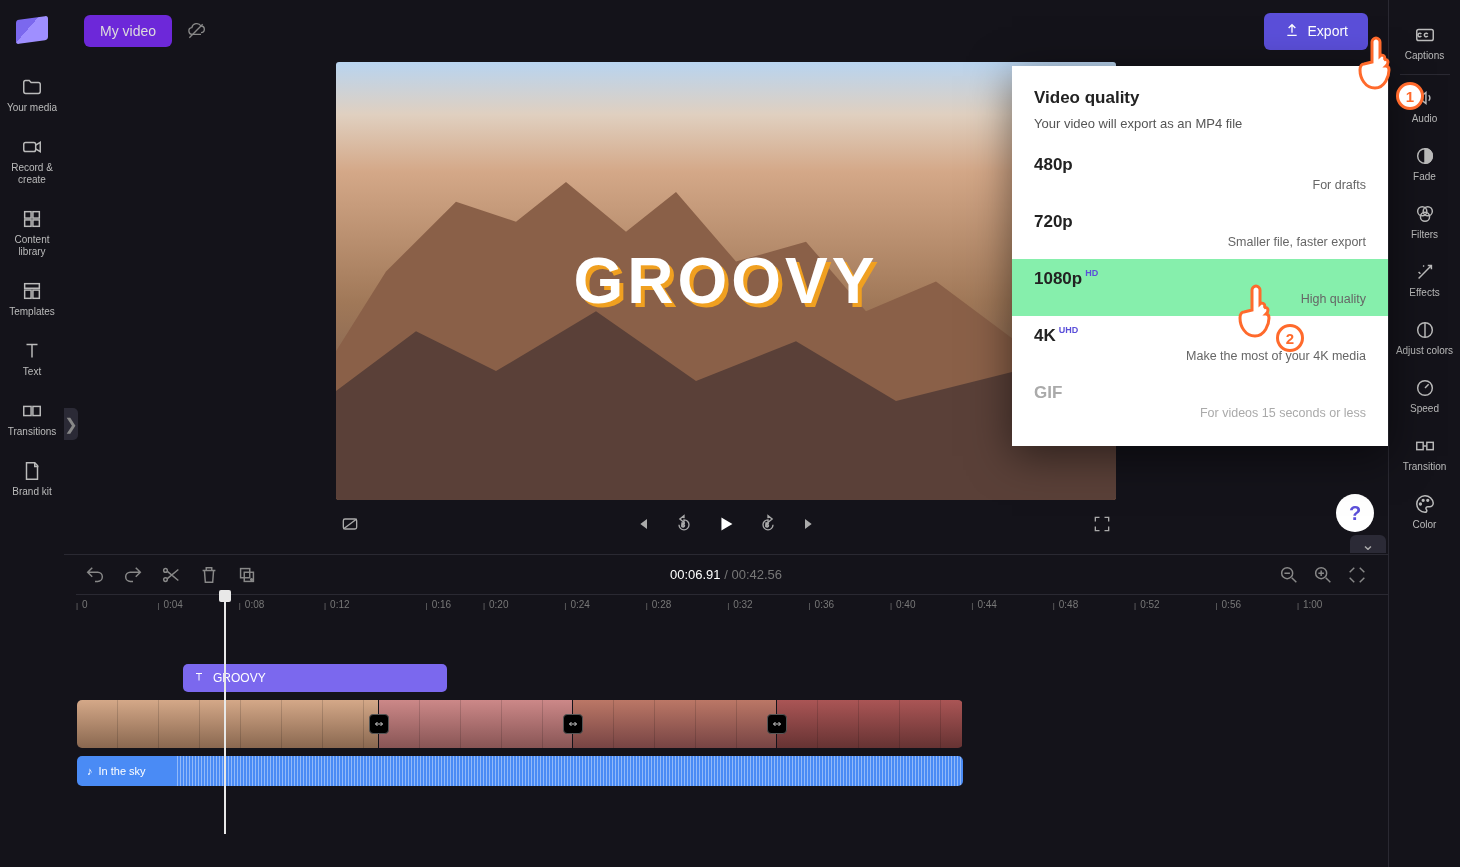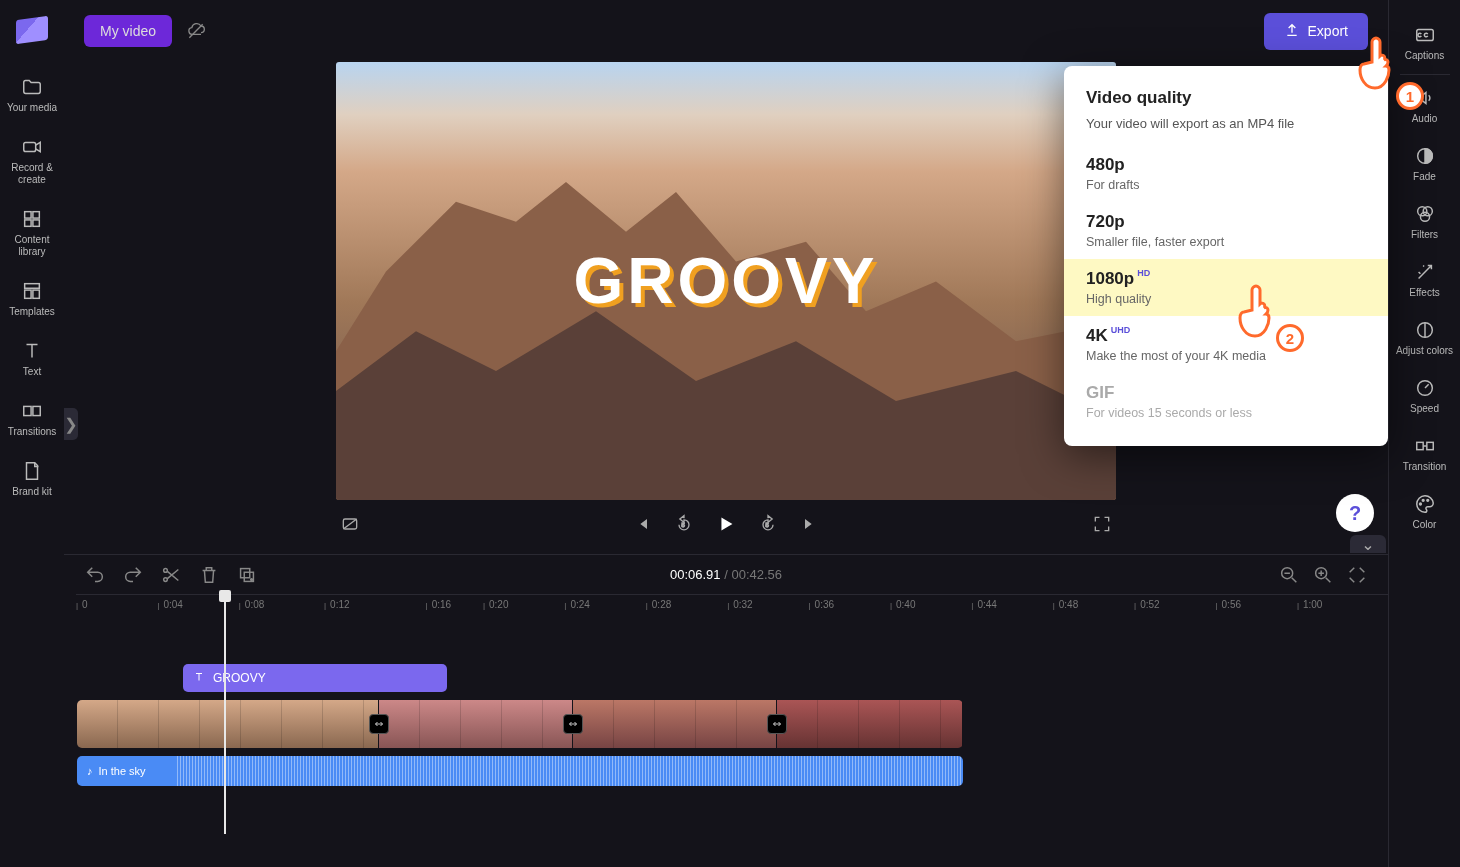--- a/index.html
+++ b/index.html
@@ -53,28 +53,28 @@
 .playhead::before { content:''; position:absolute; top:-4px; left:-5px; width:12px; height:12px; background:#e8e8e8; border-radius:2px;}
 .track-text { position: absolute; top: 40px; left: 106px; width: 264px; height: 28px; background: #7b68ee; border-radius: 5px; display: flex; align-items: center; padding: 0 10px; gap: 8px; font-size: 12px; color: #fff; }
 .track-video { position: absolute; top: 76px; left: 0; height: 48px; display: flex; border-radius: 5px; overflow: hidden; }
 .vclip { height: 48px; background: linear-gradient(180deg,#d4a888,#8a6850); border-right:1px solid #14131a; position:relative;}
 .vclip::after{content:'';position:absolute;inset:0;background:repeating-linear-gradient(90deg,rgba(0,0,0,0) 0 40px,rgba(0,0,0,0.15) 40px 41px);}
 .trans-badge{position:absolute; top:14px; width:20px; height:20px; background:#000; border-radius:4px; border:1px solid #555; display:flex; align-items:center; justify-content:center;}
 .track-audio { position: absolute; top: 132px; left: 0; width: 886px; height: 30px; background: #4a8bf5; border-radius: 5px; display: flex; align-items: center; padding: 0 10px; gap: 6px; font-size: 11px; color: #fff; overflow:hidden;}
 .wave{position:absolute; left:100px; right:0; top:0; bottom:0; background: repeating-linear-gradient(90deg, rgba(255,255,255,.4) 0 1px, transparent 1px 3px);}
 
 
-.export-popup { position: absolute; top: 66px; right: 72px; width: 324px; background: #fff; color: #222; border-radius: 8px; padding: 22px 0 16px; box-shadow: 0 10px 40px rgba(0,0,0,.5); z-index: 20; }
+.export-popup { position: absolute; top: 66px; right: 72px; width: 376px; background: #fff; color: #222; border-radius: 0; padding: 22px 0 16px; box-shadow: 0 10px 40px rgba(0,0,0,.5); z-index: 20; }
 .export-popup h3 { font-size: 17px; font-weight: 600; padding: 0 22px 8px; }
 .export-popup .sub { font-size: 13px; color: #555; padding: 0 22px 14px; }
 .quality-opt { padding: 10px 22px; cursor: pointer; }
-.quality-opt.hover { background: #fef9c3; }
+.quality-opt.hover { background: #86efac; }
 .quality-opt .q-label { font-size: 17px; font-weight: 600; display: flex; align-items: flex-start; gap: 3px; }
 .quality-opt .q-badge { font-size: 9px; font-weight: 700; color: #5b4fd9; position: relative; top: -1px; }
-.quality-opt .q-desc { font-size: 12.5px; color: #666; margin-top: 3px; }
+.quality-opt .q-desc { font-size: 12.5px; color: #666; margin-top: 3px; text-align: right; }
 .quality-opt.disabled .q-label, .quality-opt.disabled .q-desc { color: #aaa; }
 
 
 .help-btn { position: absolute; right: 86px; top: 494px; width: 38px; height: 38px; background: #fff; border-radius: 50%; display: flex; align-items: center; justify-content: center; color: #5b4fd9; font-size: 20px; font-weight: 700; z-index: 10; }
 
 
 .pointer { position: absolute; z-index: 30; }
 .pointer .hand { width: 48px; height: 56px; }
 .pointer .badge { position: absolute; width: 28px; height: 28px; background: #fff; border: 3px solid #ff6a2c; border-radius: 50%; display: flex; align-items: center; justify-content: center; font-weight: 700; color: #ff6a2c; font-size: 15px; }
 .collapse-arrow{position:absolute; right:74px; top:535px; width:36px; height:18px; background:#2b2a36; border-radius:6px 6px 0 0; display:flex; align-items:center; justify-content:center; color:#aaa;}

